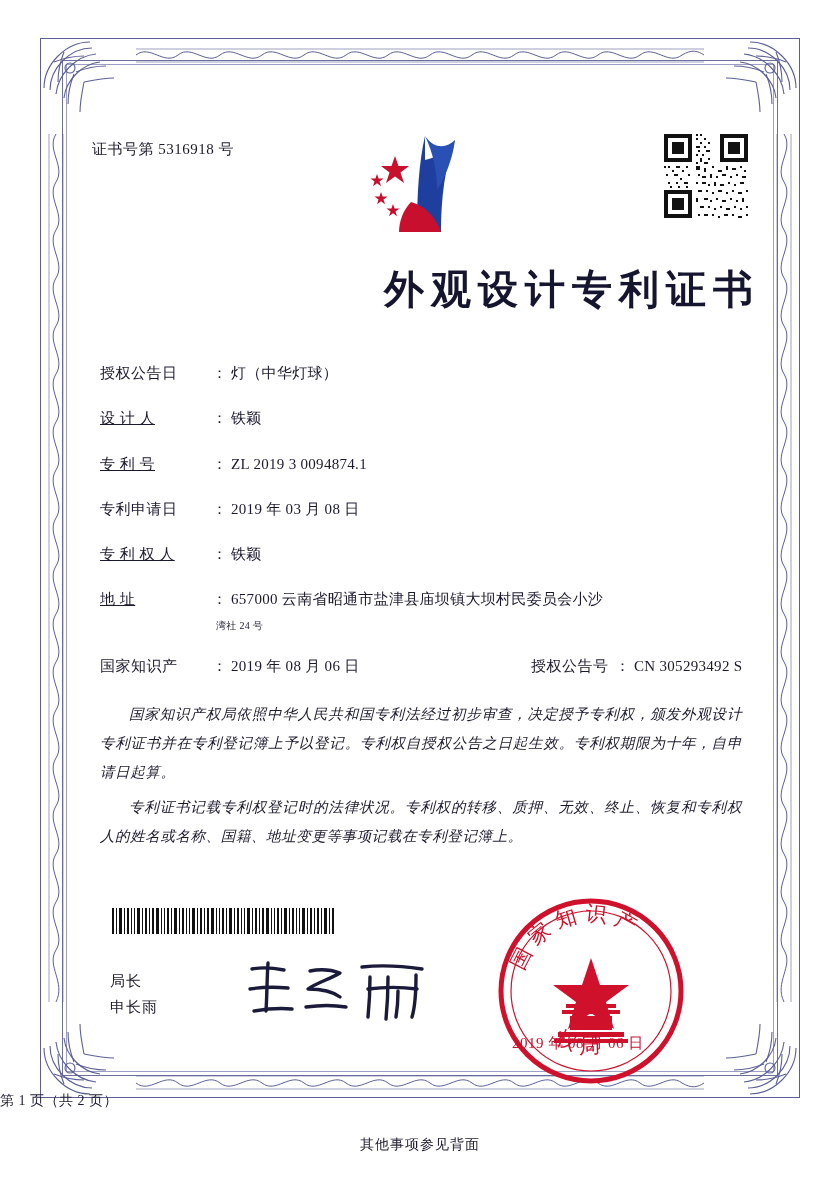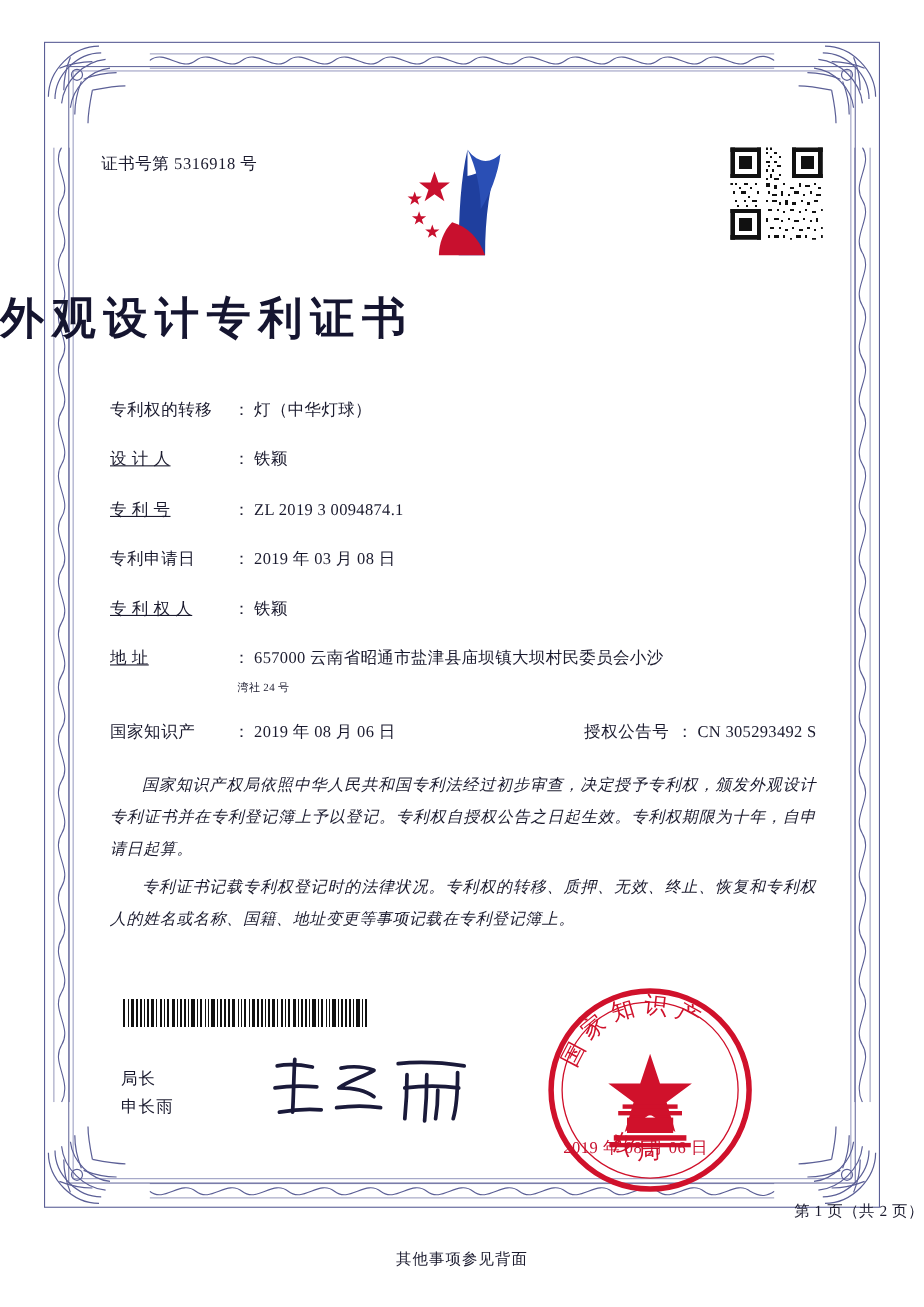--- a/index.html
+++ b/index.html
@@ -92,21 +92,21 @@
   .qr {
     position: absolute;
     right: 92px; top: 134px;
     width: 84px; height: 84px;
   }
 
   .doc-title {
     position: absolute;
     left: 0; top: 262px;
     width: 760px;
-    text-align: left;
+    text-align: right;
     font-size: 40px;
     font-weight: bold;
     letter-spacing: 7px;
     color: #151530;
   }
 
   
   .fields {
     position: absolute;
     left: 100px; top: 362px;
@@ -188,21 +188,21 @@
     font-size: 15px;
     color: #c8102e;
     letter-spacing: 0.5px;
   }
 
   
   .page-no {
     position: absolute;
     left: 0; top: 1092px;
     width: 840px;
-    text-align: right;
+    text-align: left;
     font-size: 14px;
     letter-spacing: 0.5px;
   }
   .back-note {
     position: absolute;
     left: 0; top: 1136px;
     width: 840px;
     text-align: center;
     font-size: 14px;
     letter-spacing: 1px;
@@ -455,21 +455,21 @@
           <rect x="41" y="40" width="1" height="1"></rect>
       </g>
     </svg>
   </div>
 
   <div class="doc-title">外观设计专利证书</div>
 
   <div class="fields">
 
     <div class="row">
-      <span class="lab">专利权的转移</span>
+      <span class="lab">授权公告日</span>
       <span class="colon">：</span>
       <span class="val">灯（中华灯球）</span>
     </div>
 
     <div class="row">
       <span class="lab spread">设 计 人</span>
       <span class="colon">：</span>
       <span class="val">铁颖</span>
     </div>
 

